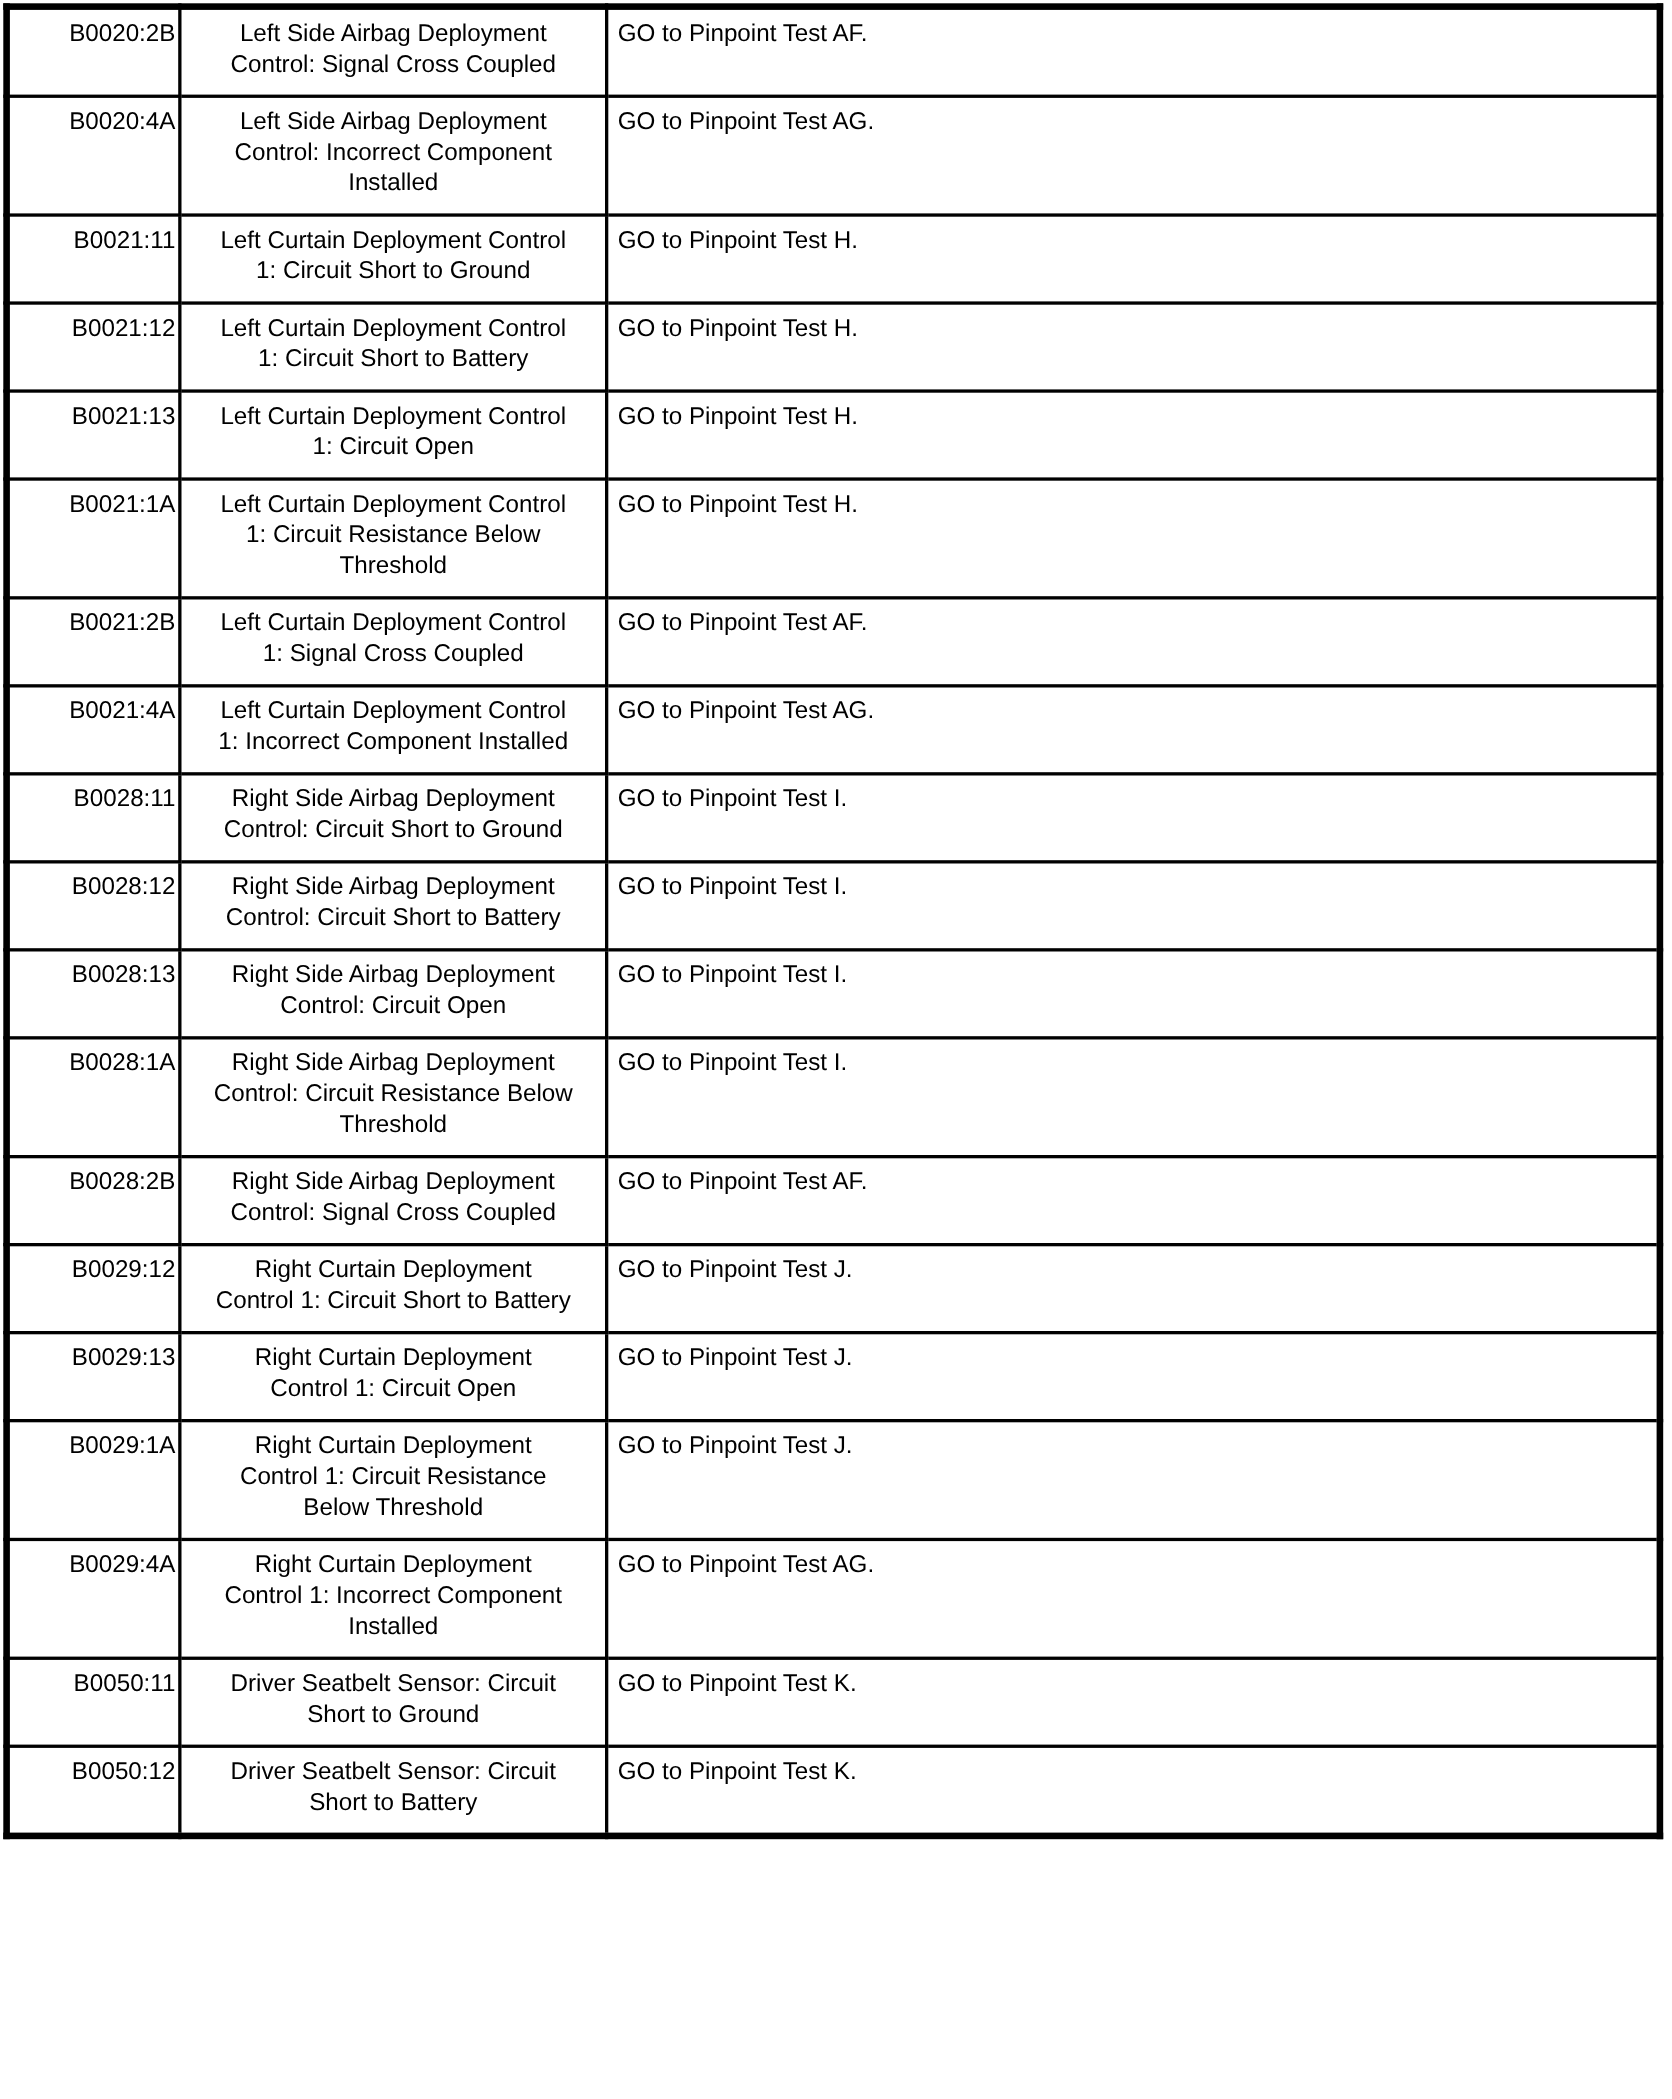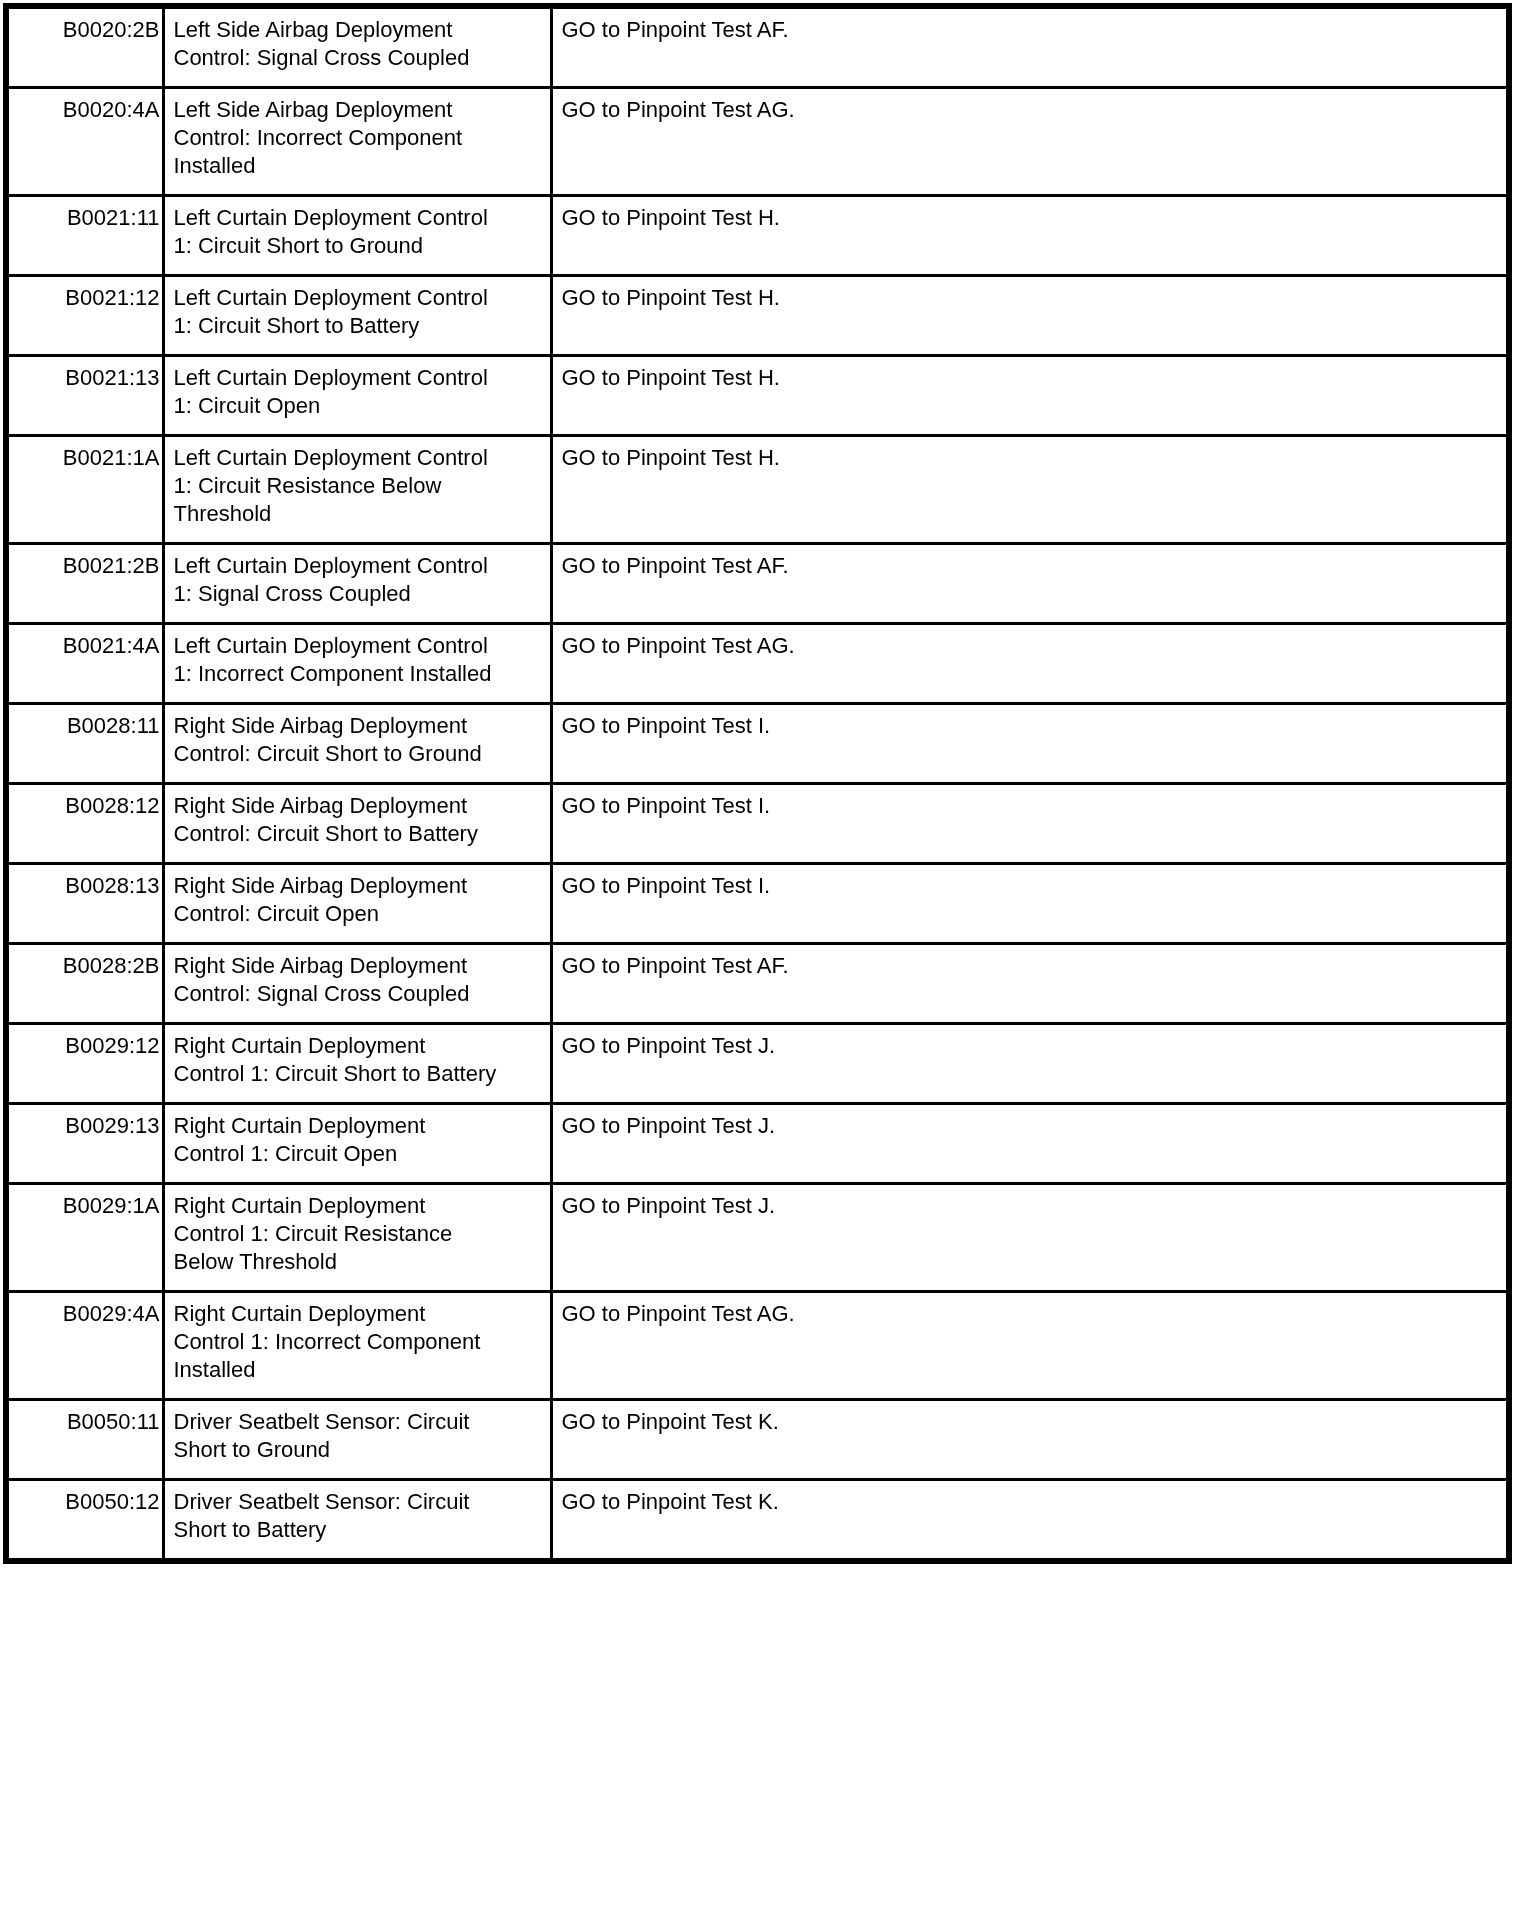--- a/index.html
+++ b/index.html
@@ -33,20 +33,21 @@
     padding: 7px 8px 14px 9px;
     overflow: hidden;
   }
   td.cell-code {
     text-align: right;
     padding-left: 2px;
     padding-right: 2px;
   }
   td.cell-desc {
     white-space: pre-line;
+    text-align: center;
   }
   td.cell-action {
     white-space: pre-line;
     margin-left: 29px;
   }
 </style>
 </head>
 <body>
 
 <table class="dtc-table">
@@ -128,20 +129,27 @@
     <td class="cell-action">GO to Pinpoint Test I.</td>
   </tr>
 
   <tr>
     <td class="cell-code">B0028:13</td>
     <td class="cell-desc">Right Side Airbag Deployment
 Control: Circuit Open</td>
     <td class="cell-action">GO to Pinpoint Test I.</td>
   </tr>
 
+  <tr>
+    <td class="cell-code">B0028:1A</td>
+    <td class="cell-desc">Right Side Airbag Deployment
+Control: Circuit Resistance Below
+Threshold</td>
+    <td class="cell-action">GO to Pinpoint Test I.</td>
+  </tr>
 
   <tr>
     <td class="cell-code">B0028:2B</td>
     <td class="cell-desc">Right Side Airbag Deployment
 Control: Signal Cross Coupled</td>
     <td class="cell-action">GO to Pinpoint Test AF.</td>
   </tr>
 
 
 

